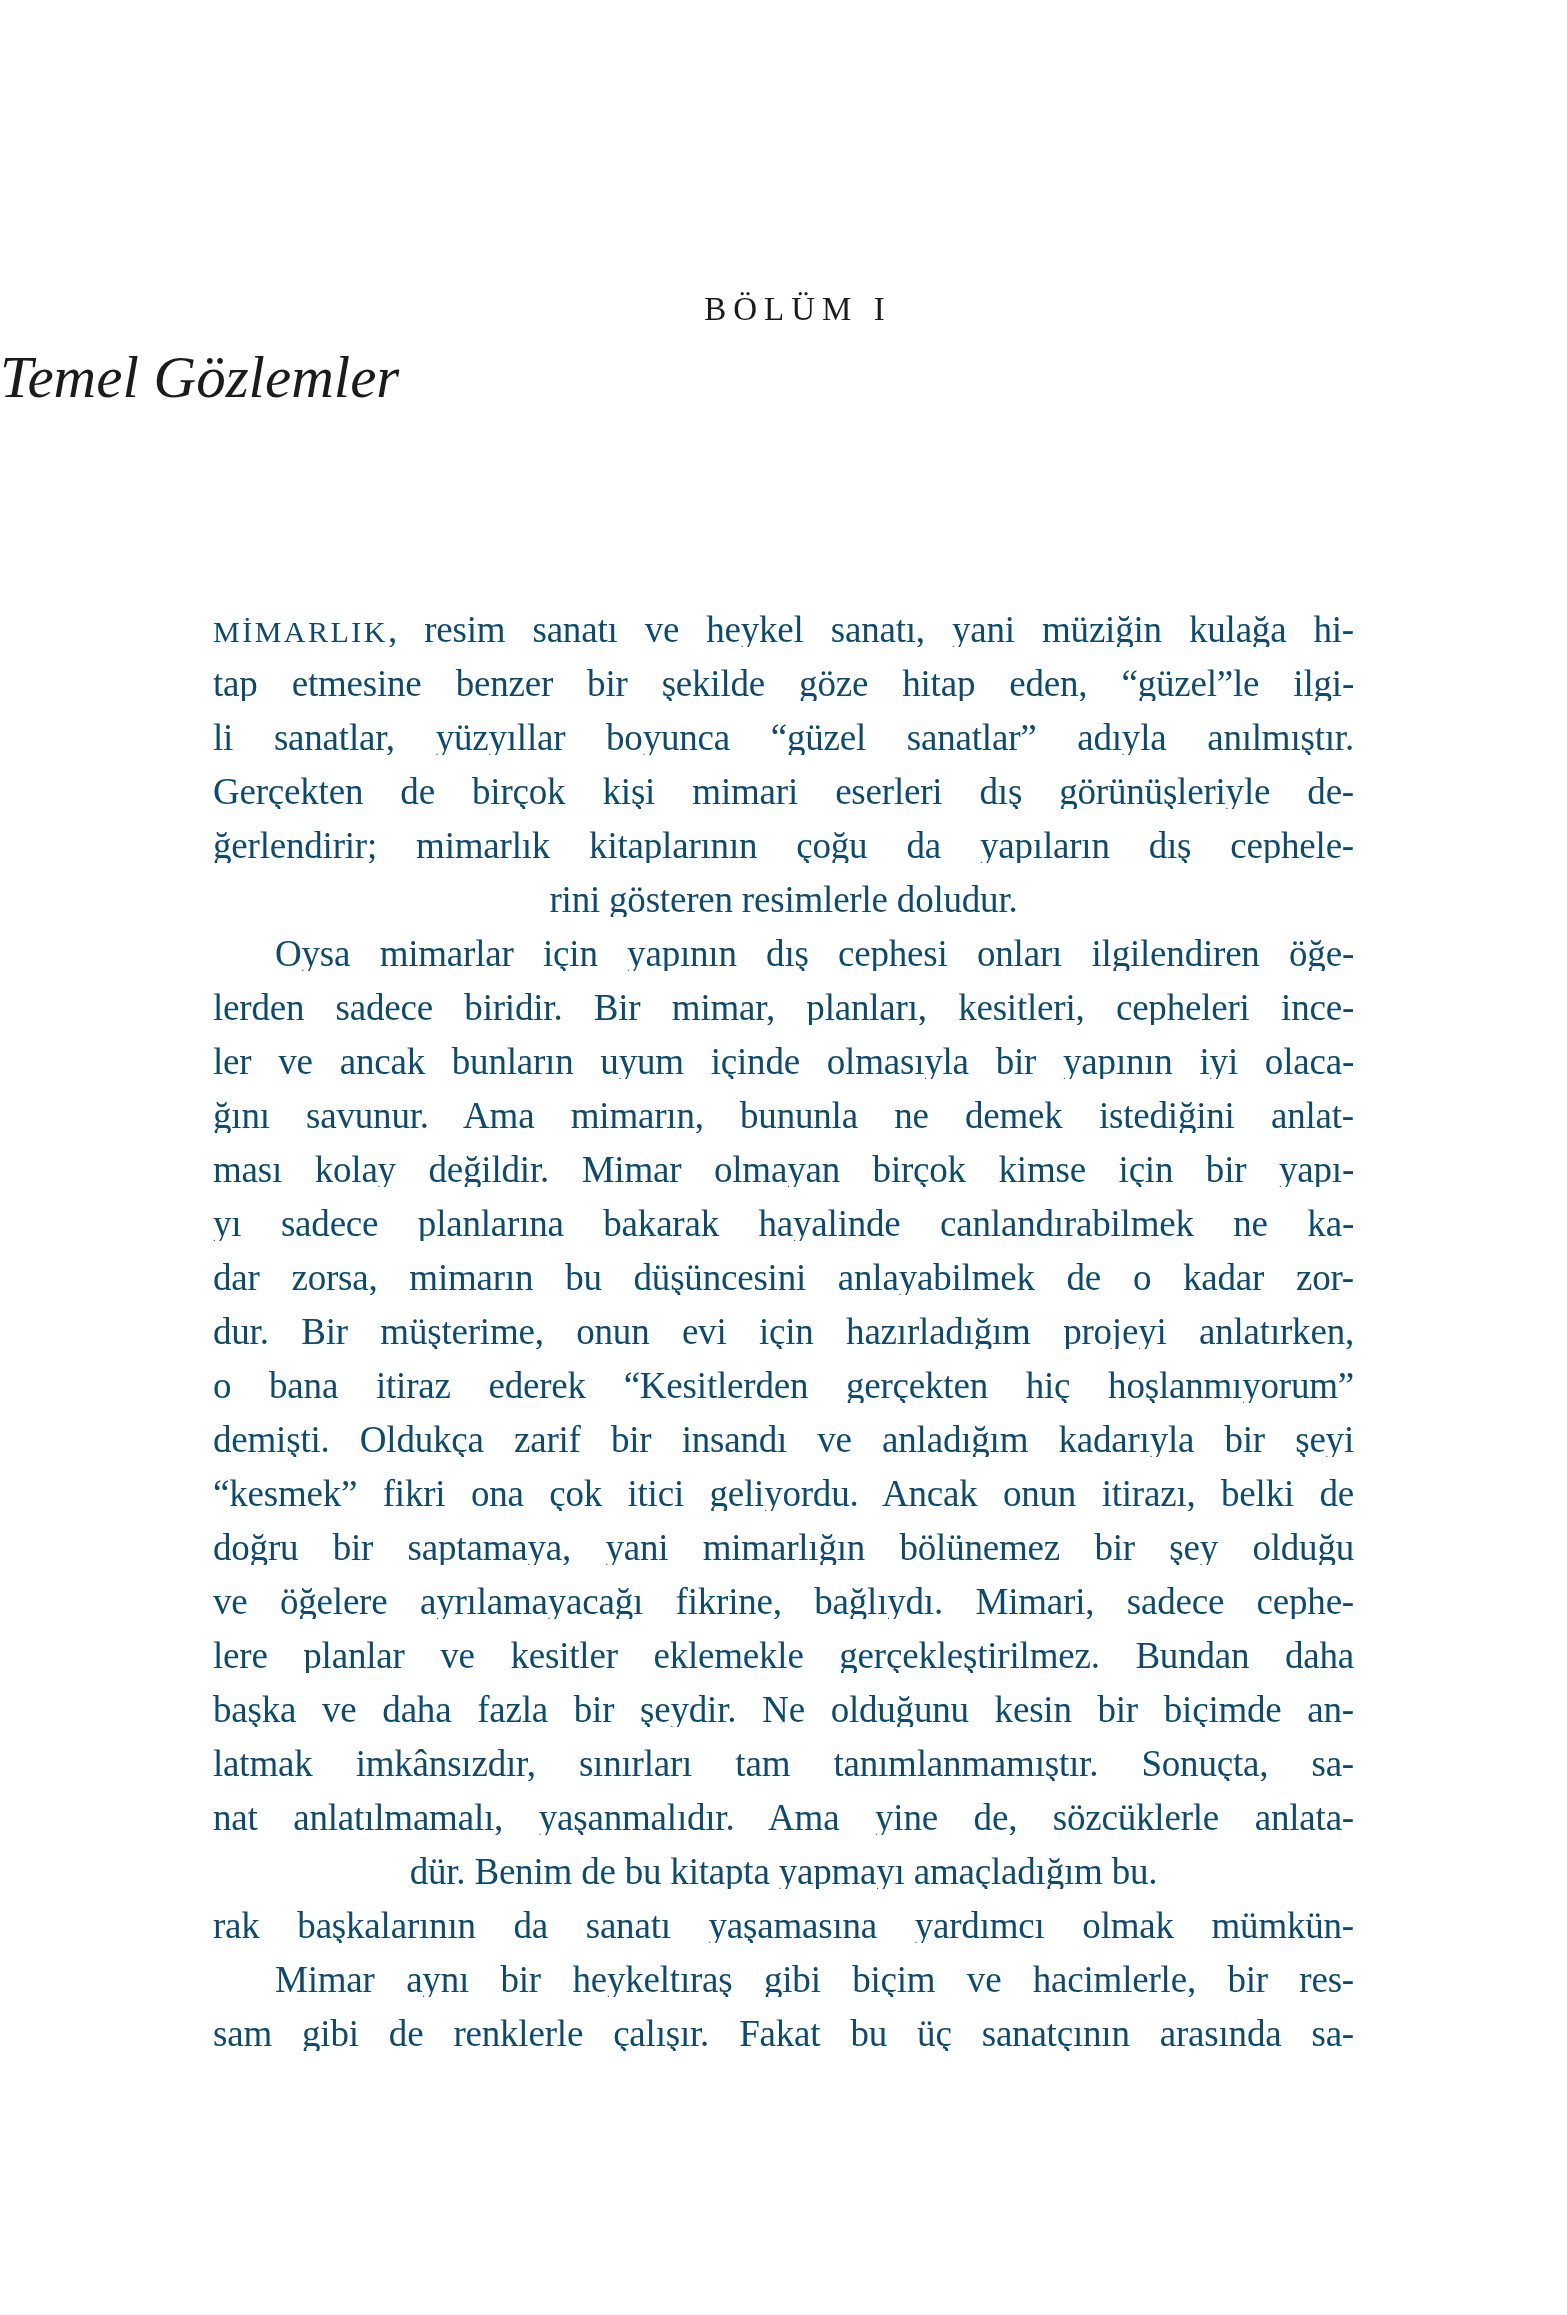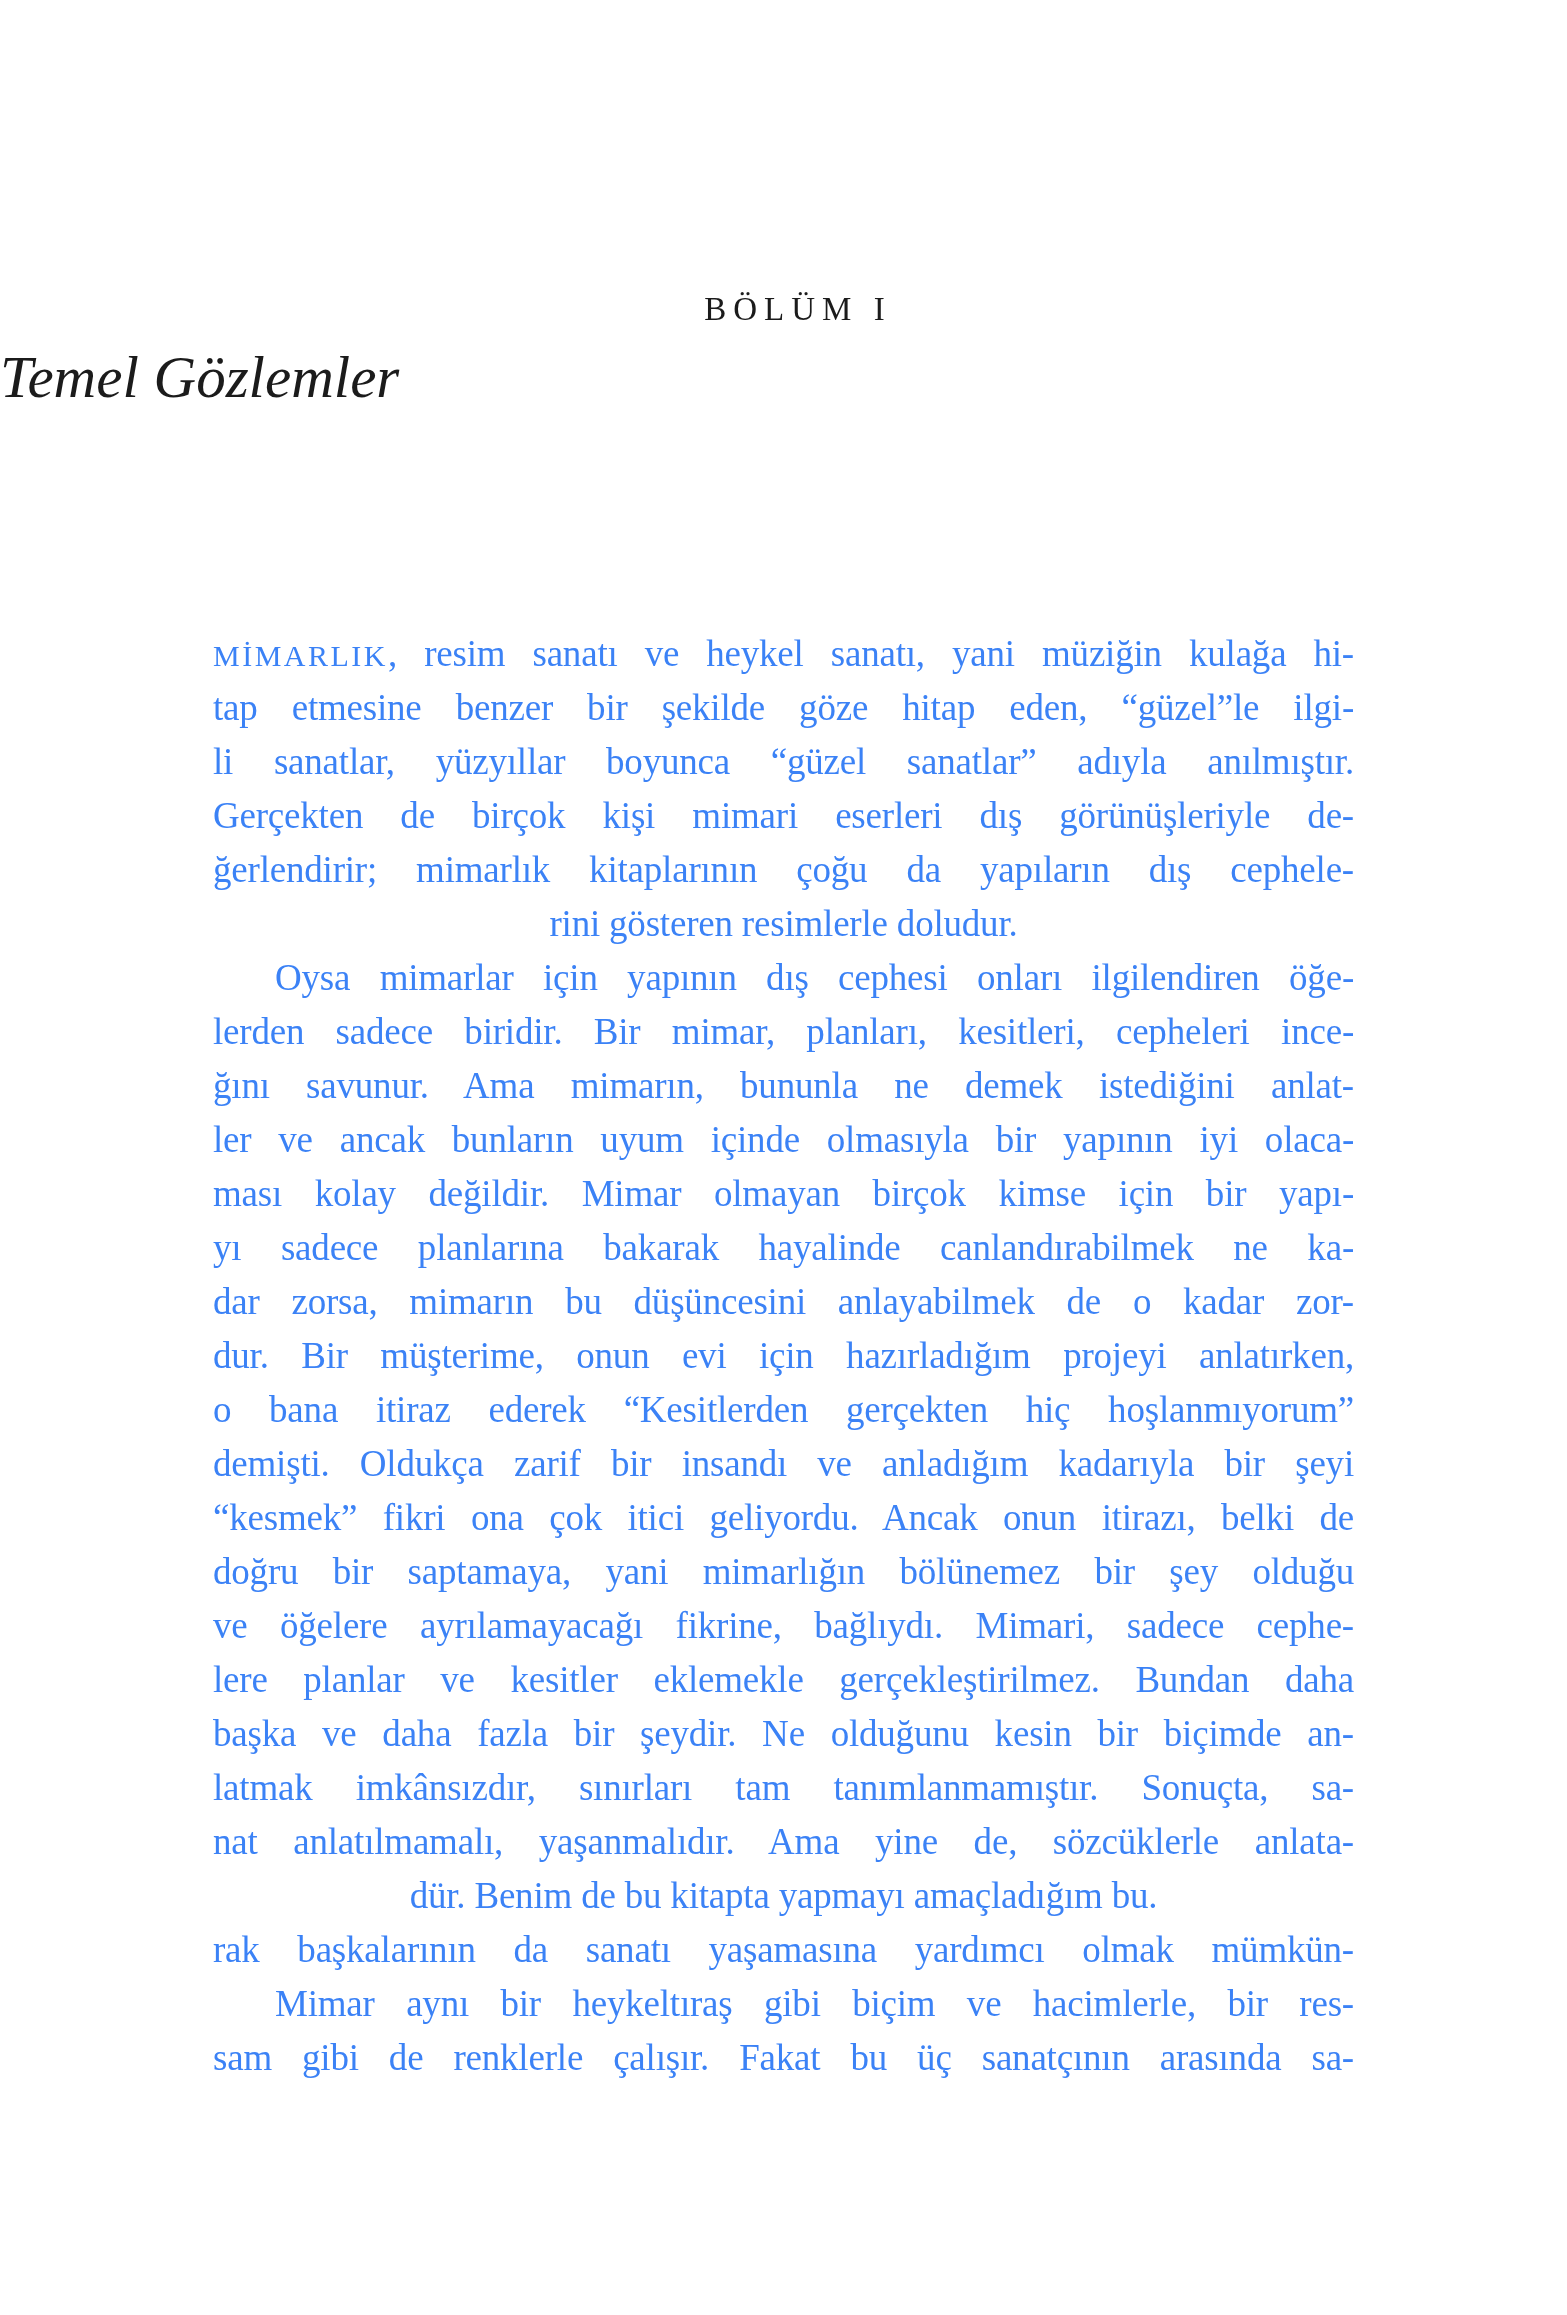--- a/index.html
+++ b/index.html
@@ -35,27 +35,27 @@
     position: absolute;
     top: 343px;
     left: 0;
     width: 100%;
     font-style: italic;
     font-size: 59px;
     color: #1b1b1b;
   }
   .body-text {
     position: absolute;
-    top: 624px;
+    top: 593px;
     left: 213px;
     width: 1141px;
     font-size: 37px;
     letter-spacing: -0.2px;
-    line-height: 59px;
-    color: #3b82f6;
+    line-height: 74px;
+    color: #0c4a6e;
   }
   .line {
     height: 54px;
     overflow: hidden;
     text-align: justify;
   }
   
   .line::after {
     content: "";
     display: inline-block;
@@ -84,22 +84,22 @@
   <div class="chapter-title">Temel Gözlemler</div>
   <div class="body-text">
       <div class="line"><span class="lead">MİMARLIK</span>, resim sanatı ve heykel sanatı, yani müziğin kulağa hi-</div>
       <div class="line">tap etmesine benzer bir şekilde göze hitap eden, “güzel”le ilgi-</div>
       <div class="line">li sanatlar, yüzyıllar boyunca “güzel sanatlar” adıyla anılmıştır.</div>
       <div class="line">Gerçekten de birçok kişi mimari eserleri dış görünüşleriyle de-</div>
       <div class="line">ğerlendirir; mimarlık kitaplarının çoğu da yapıların dış cephele-</div>
       <div class="line para-end">rini gösteren resimlerle doludur.</div>
       <div class="line indent">Oysa mimarlar için yapının dış cephesi onları ilgilendiren öğe-</div>
       <div class="line">lerden sadece biridir. Bir mimar, planları, kesitleri, cepheleri ince-</div>
+      <div class="line">ler ve ancak bunların uyum içinde olmasıyla bir yapının iyi olaca-</div>
       <div class="line">ğını savunur. Ama mimarın, bununla ne demek istediğini anlat-</div>
-      <div class="line">ler ve ancak bunların uyum içinde olmasıyla bir yapının iyi olaca-</div>
       <div class="line">ması kolay değildir. Mimar olmayan birçok kimse için bir yapı-</div>
       <div class="line">yı sadece planlarına bakarak hayalinde canlandırabilmek ne ka-</div>
       <div class="line">dar zorsa, mimarın bu düşüncesini anlayabilmek de o kadar zor-</div>
       <div class="line">dur. Bir müşterime, onun evi için hazırladığım projeyi anlatırken,</div>
       <div class="line">o bana itiraz ederek “Kesitlerden gerçekten hiç hoşlanmıyorum”</div>
       <div class="line">demişti. Oldukça zarif bir insandı ve anladığım kadarıyla bir şeyi</div>
       <div class="line">“kesmek” fikri ona çok itici geliyordu. Ancak onun itirazı, belki de</div>
       <div class="line">doğru bir saptamaya, yani mimarlığın bölünemez bir şey olduğu</div>
       <div class="line">ve öğelere ayrılamayacağı fikrine, bağlıydı. Mimari, sadece cephe-</div>
       <div class="line">lere planlar ve kesitler eklemekle gerçekleştirilmez. Bundan daha</div>

